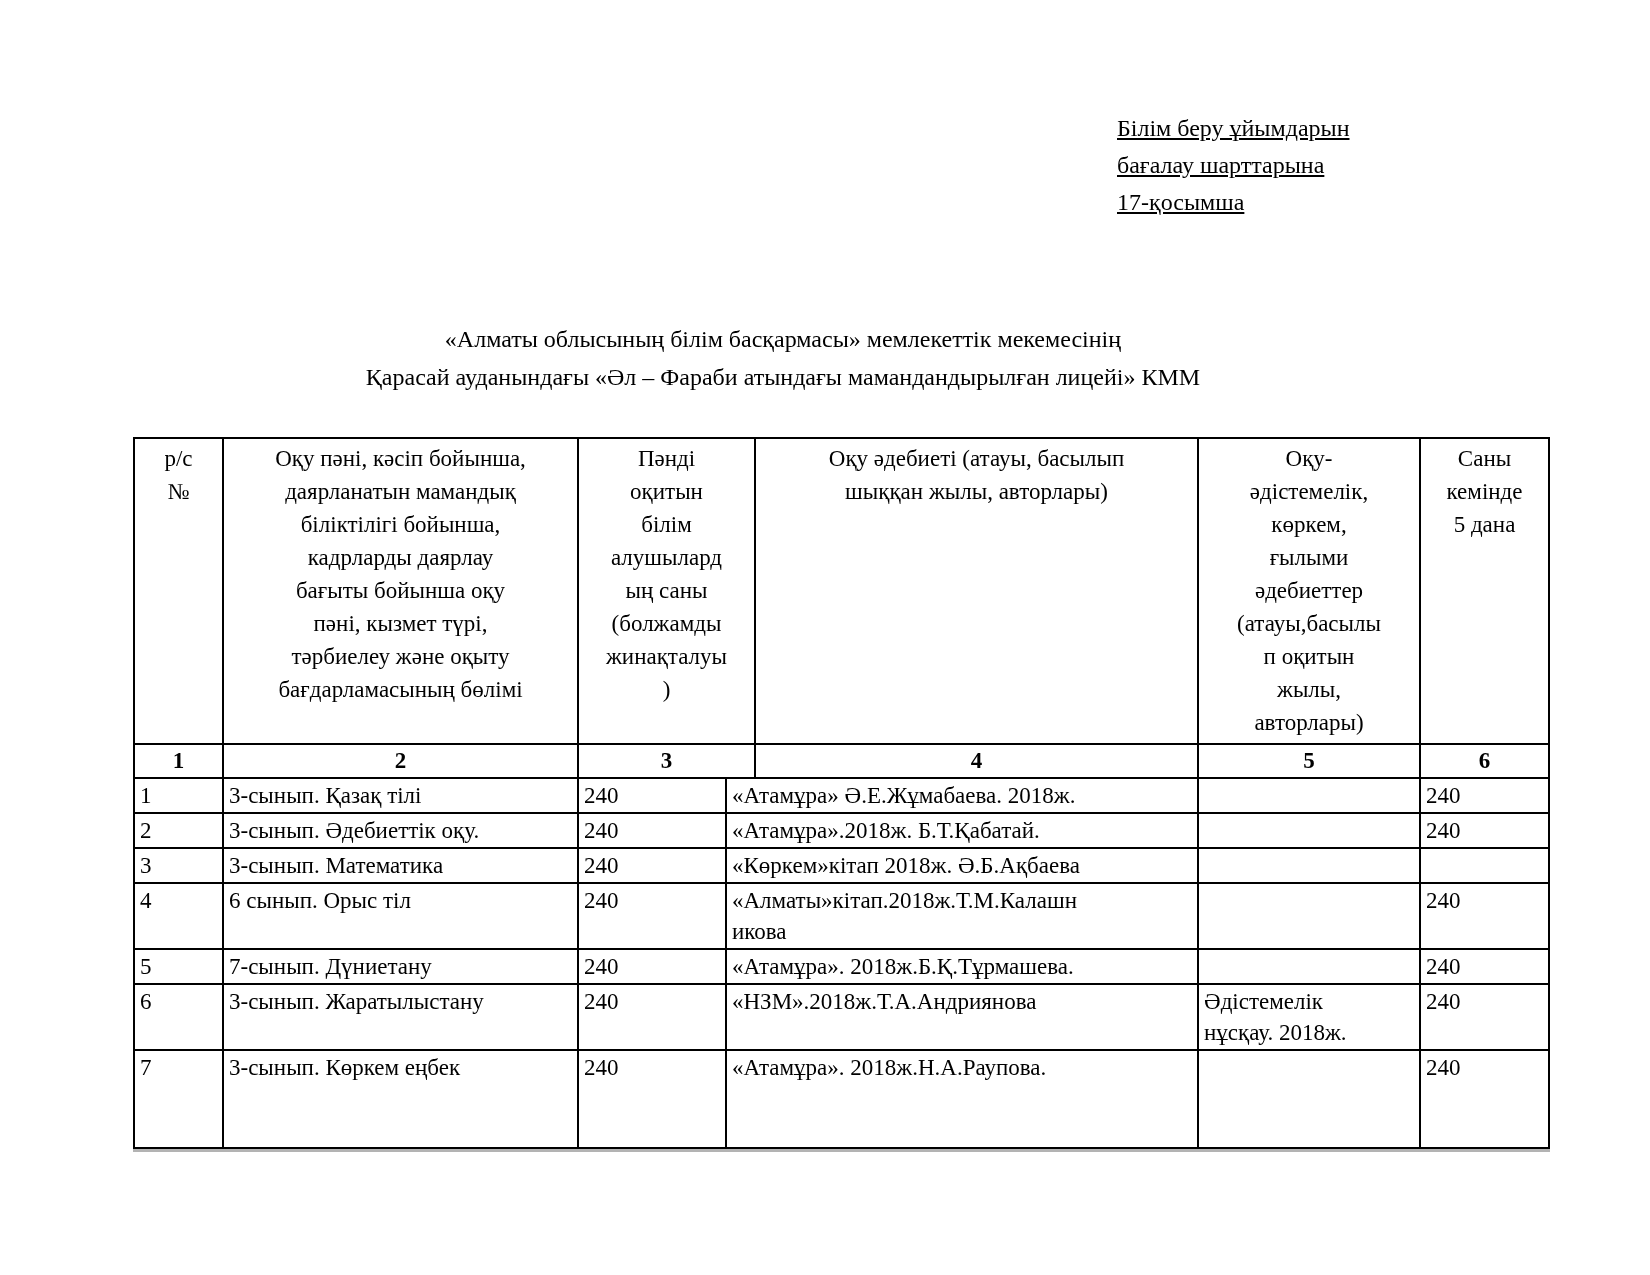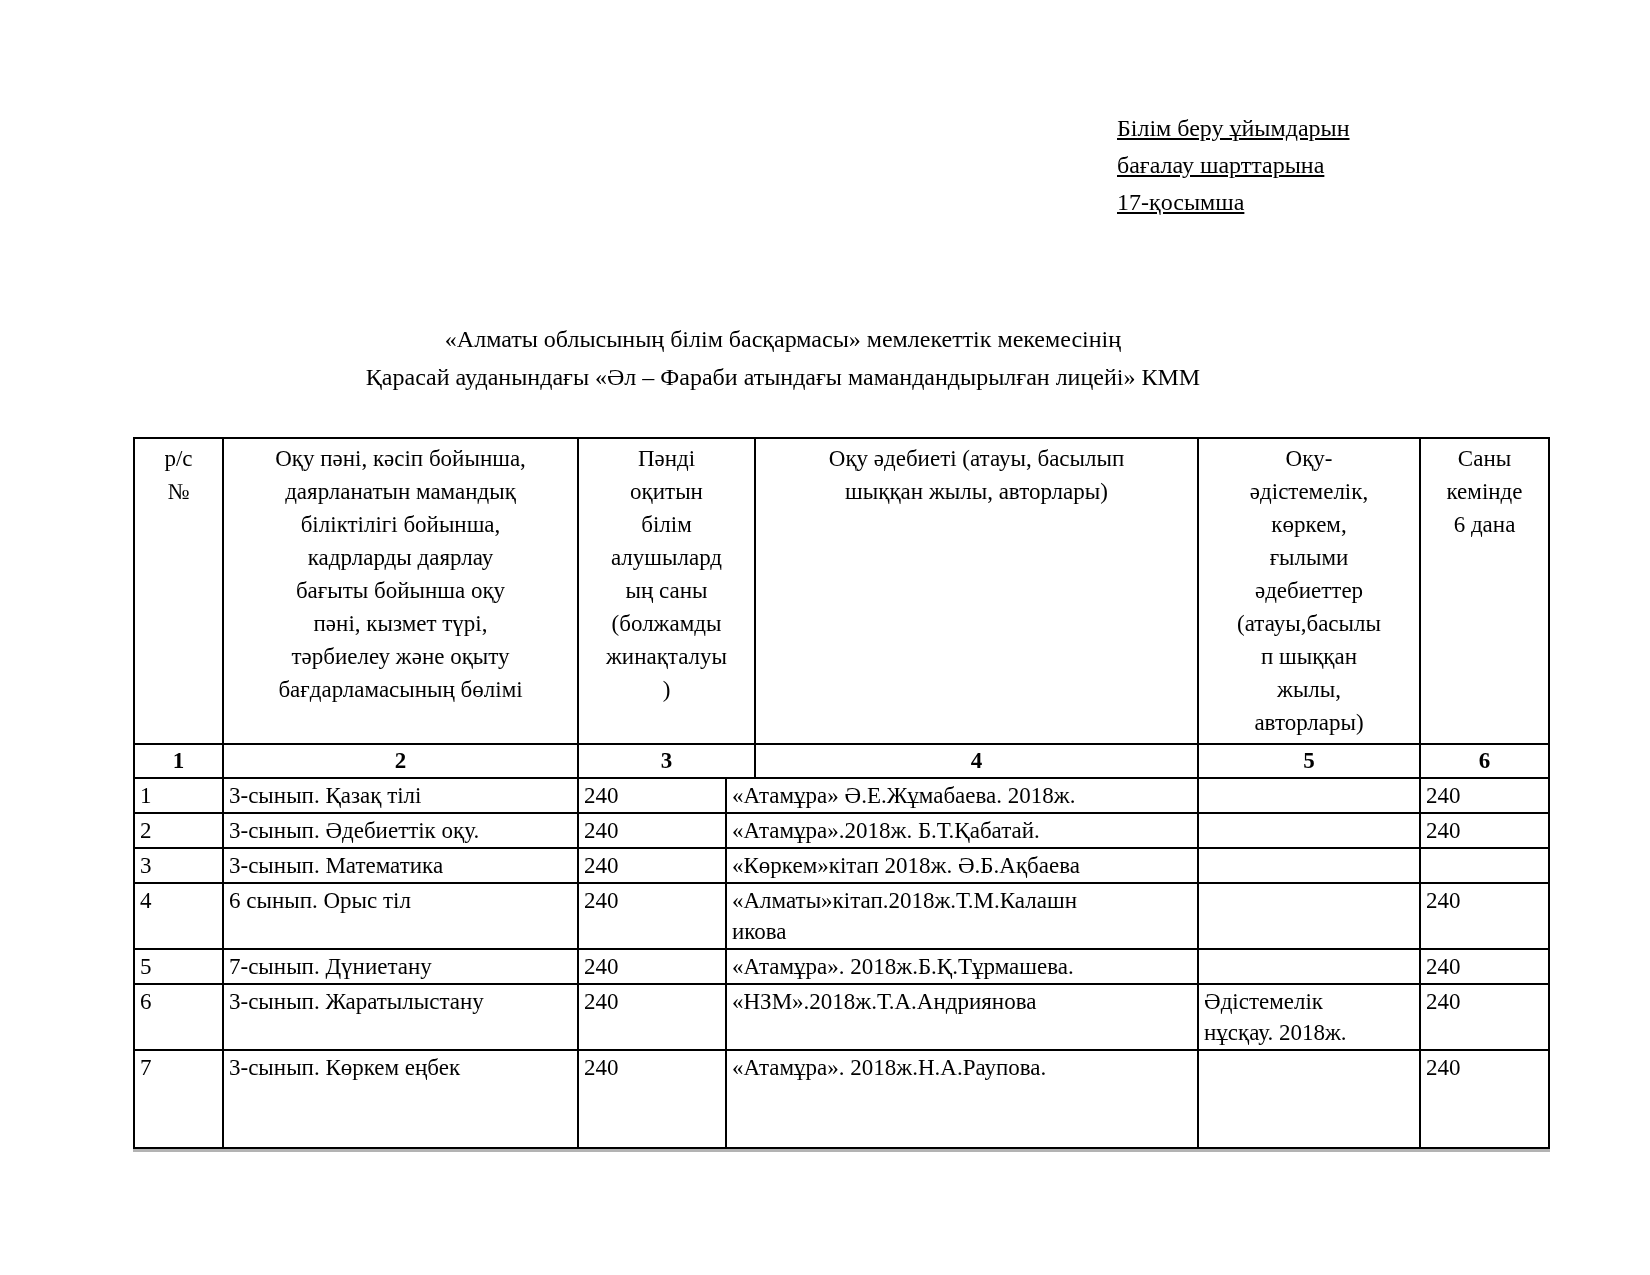--- a/index.html
+++ b/index.html
@@ -104,26 +104,26 @@
 жинақталуы
 )</th>
         <th>Оқу әдебиеті (атауы, басылып
 шыққан жылы, авторлары)</th>
         <th>Оқу-
 әдістемелік,
 көркем,
 ғылыми
 әдебиеттер
 (атауы,басылы
-п шыққан
+п оқитын
 жылы,
 авторлары)</th>
         <th>Саны
 кемінде
-6 дана</th>
+5 дана</th>
       </tr>
       <tr class="nums">
         <td>1</td>
         <td>2</td>
         <td colspan="2">3</td>
         <td>4</td>
         <td>5</td>
         <td>6</td>
       </tr>
     </thead>

